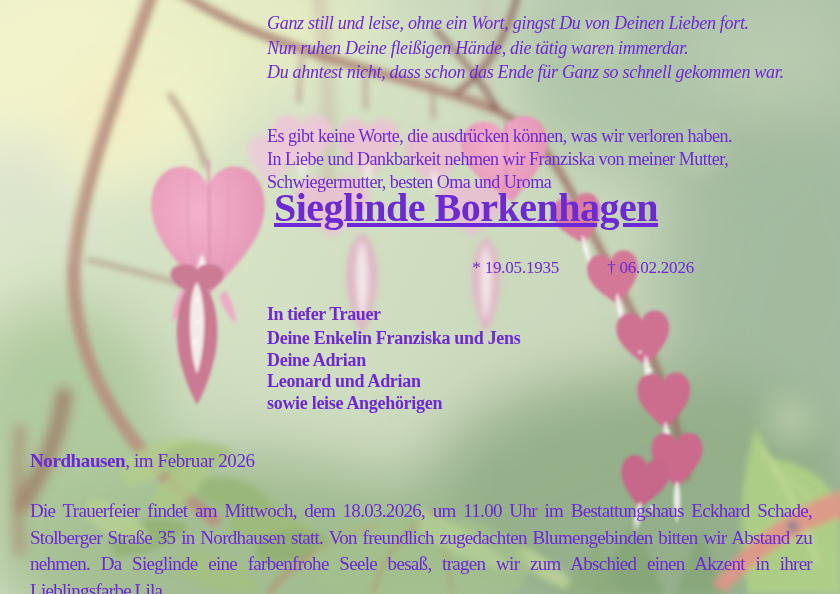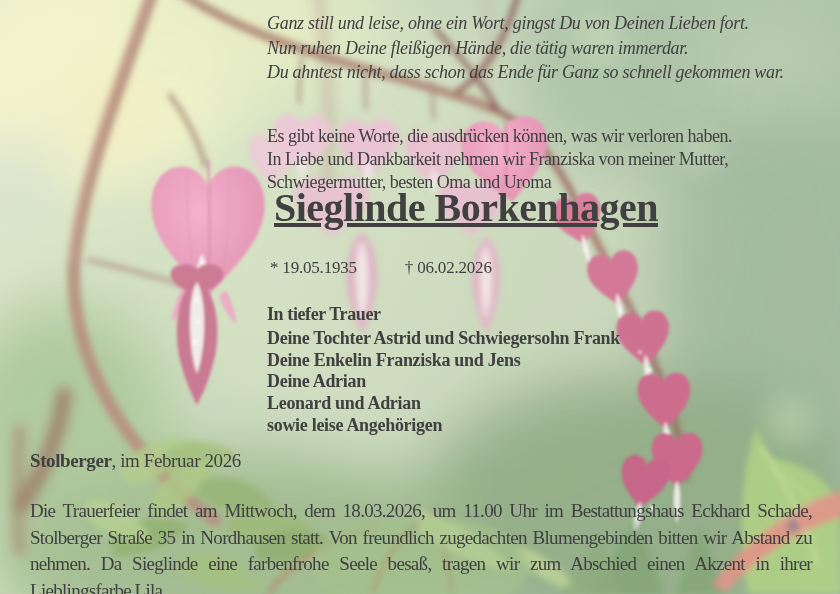--- a/index.html
+++ b/index.html
@@ -1,27 +1,27 @@
 <!DOCTYPE html>
 <html lang="de"><head>
 <meta charset="utf-8">
 <style>
   html,body{margin:0;padding:0;background:#888;}
   .page{
     position:relative;width:840px;height:594px;overflow:hidden;
     font-family:"Liberation Serif","DejaVu Serif",serif;
-    color:#404040;background:#c6d6b8;
+    color:#6d28d9;background:#c6d6b8;
   }
   .page svg.bg{position:absolute;left:0;top:0;width:840px;height:594px;}
   .abs{position:absolute;}
   .epigraph{left:267px;top:11px;font-style:italic;font-size:18px;line-height:24.5px;letter-spacing:-0.3px;}
   .intro{left:267px;top:97px;font-size:18px;line-height:23px;letter-spacing:-0.5px;margin-top:28px;}
   .name{left:274px;top:184px;font-size:40px;font-weight:bold;letter-spacing:-0.5px;white-space:nowrap;text-decoration:underline;}
   .maiden{left:270px;top:239px;width:424px;text-align:center;font-size:17px;letter-spacing:-0.2px;}
-  .dates{left:270px;top:258px;width:424px;display:flex;justify-content:flex-start;gap:48px;font-size:17px;letter-spacing:-0.2px;}
+  .dates{left:270px;top:258px;width:424px;display:flex;justify-content:flex-end;gap:48px;font-size:17px;letter-spacing:-0.2px;}
   .mourning-intro{left:267px;top:304px;font-size:18px;letter-spacing:-0.4px;font-weight:bold;}
   .mourners{left:267px;top:328px;font-size:18px;font-weight:bold;line-height:21.7px;letter-spacing:-0.3px;}
   .place-line{left:30px;top:450px;font-size:19px;letter-spacing:-0.4px;}
   .funeral{left:30px;top:498px;width:782px;font-size:19px;line-height:26.5px;
            text-align:justify;letter-spacing:-0.7px;word-spacing:-0.5px;}
 </style>
 </head>
 <body>
 
 <div class="page">
@@ -208,26 +208,25 @@
   </div>
 
   <div class="abs name">Sieglinde Borkenhagen</div>
   <div class="abs dates">
     <span>* 19.05.1935</span>
     <span>† 06.02.2026</span>
   </div>
 
   <div class="abs mourning-intro">In tiefer Trauer</div>
   <div class="abs mourners">
-    <div>Deine Tochter Astrid und Schwiegersohn Frank</div>
     <div>Deine Enkelin Franziska und Jens</div>
     <div>Deine Adrian</div>
     <div>Leonard und Adrian</div>
     <div>sowie leise Angehörigen</div>
   </div>
 
   <div class="abs place-line">
-    <b>Stolberger</b><span>, im Februar 2026</span>
+    <b>Nordhausen</b><span>, im Februar 2026</span>
   </div>
 
   <div class="abs funeral">Die Trauerfeier findet am Mittwoch, dem 18.03.2026, um 11.00 Uhr im Bestattungshaus Eckhard Schade, Stolberger Straße 35 in Nordhausen statt. Von freundlich zugedachten Blumengebinden bitten wir Abstand zu nehmen. Da Sieglinde eine farbenfrohe Seele besaß, tragen wir zum Abschied einen Akzent in ihrer Lieblingsfarbe Lila.</div>
 
 </div>
 
 </body></html>

